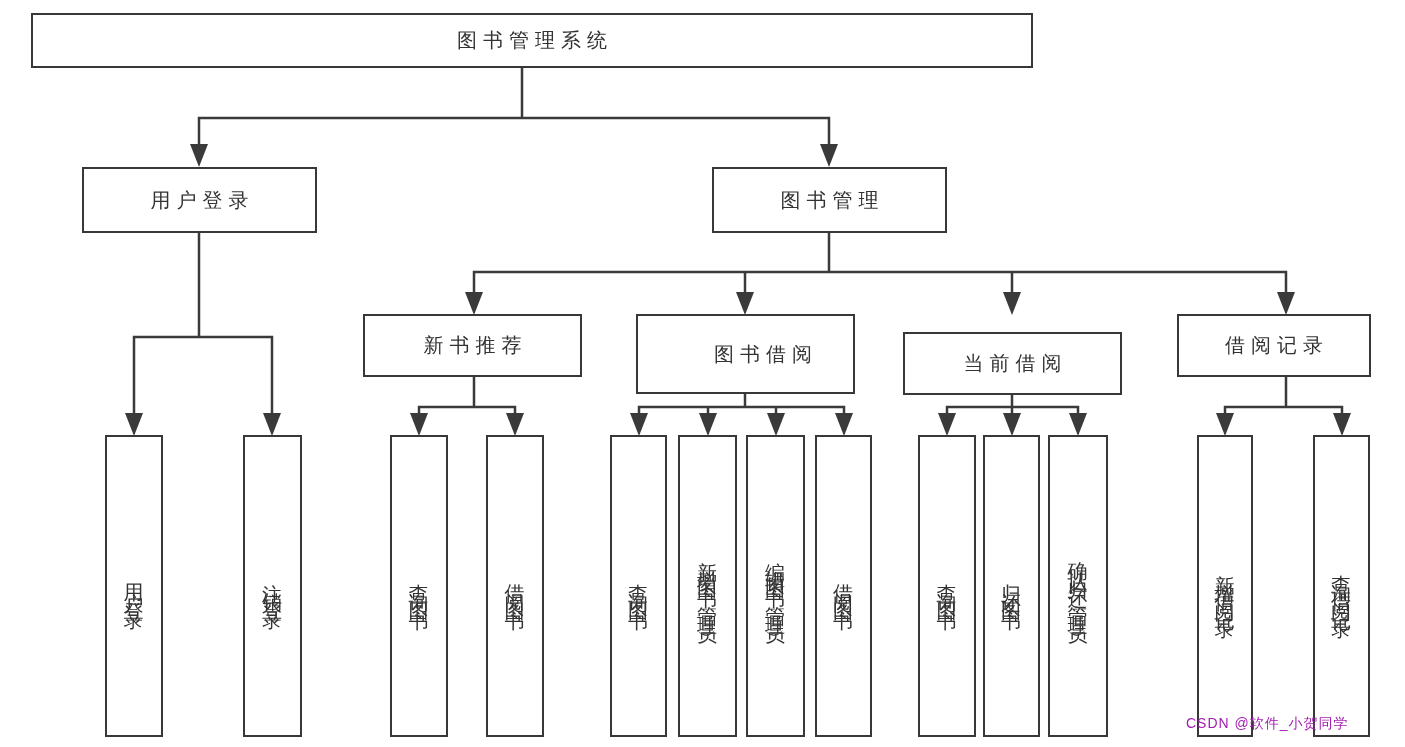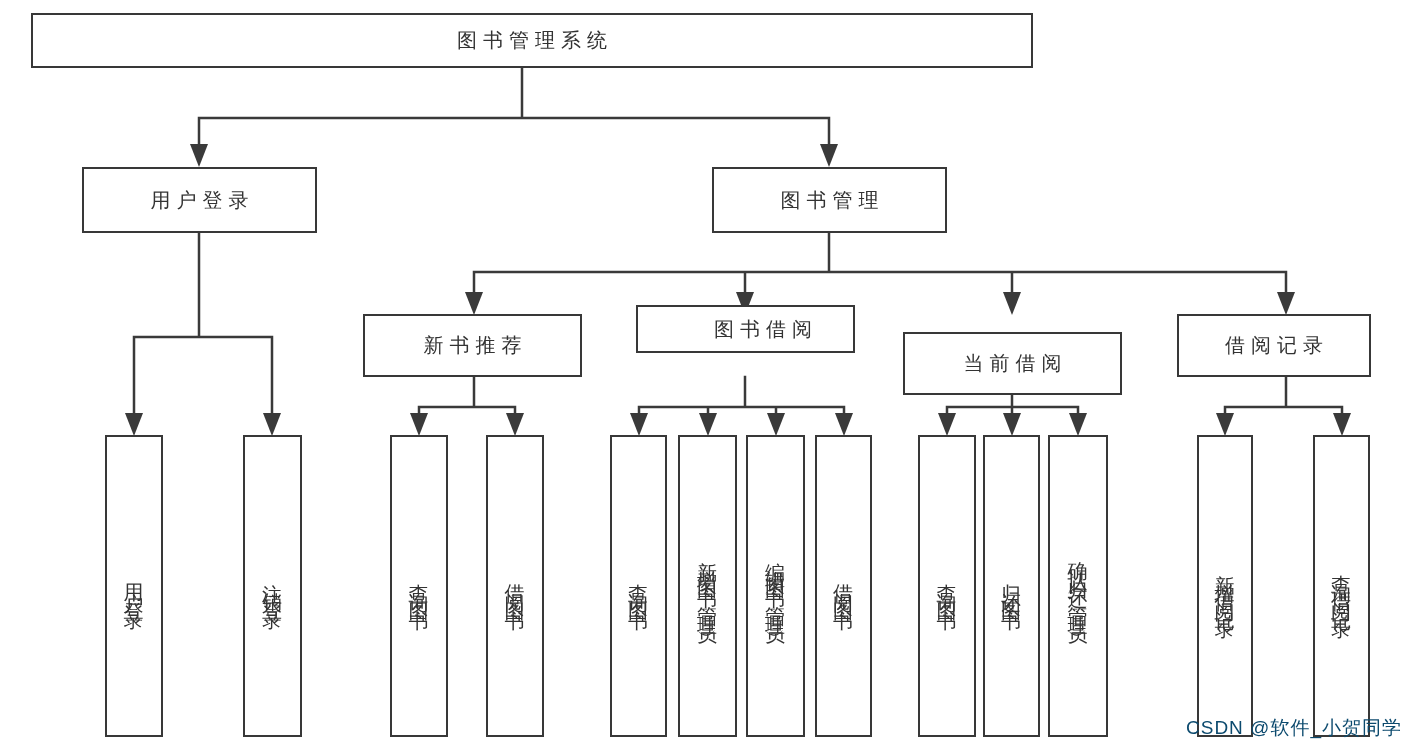--- a/index.html
+++ b/index.html
@@ -47,22 +47,22 @@
     writing-mode: vertical-rl;
     text-orientation: mixed;
     letter-spacing: 9px;
     line-height: 1;
     white-space: nowrap;
   }
   .watermark {
     position: absolute;
     left: 1186px;
     top: 715px;
-    font-size: 19px;
-    color: #0c4a6e;
+    font-size: 14px;
+    color: #a21caf;
     letter-spacing: 1px;
     white-space: nowrap;
     z-index: 5;
   }
 </style>
 </head>
 <body>
 
 <div class="stage">
 
@@ -123,21 +123,21 @@
   <div class="box" style="left:82px; top:167px; width:235px; height:66px;">
     <span class="h-label">用户登录</span>
   </div>
   <div class="box" style="left:712px; top:167px; width:235px; height:66px;">
     <span class="h-label">图书管理</span>
   </div>
 
   <div class="box" style="left:363px; top:314px; width:219px; height:63px;">
     <span class="h-label">新书推荐</span>
   </div>
-  <div class="box" style="left:636px; top:305px; width:219px; height:48px;padding-left:35px;">
+  <div class="box" style="left:636px; top:314px; width:219px; height:80px;padding-left:35px;">
     <span class="h-label">图书借阅</span>
   </div>
   <div class="box" style="left:903px; top:332px; width:219px; height:63px;">
     <span class="h-label">当前借阅</span>
   </div>
   <div class="box" style="left:1177px; top:314px; width:194px; height:63px;">
     <span class="h-label">借阅记录</span>
   </div>
 
   <div class="box" style="left:105px; top:435px; width:58px; height:302px;">

